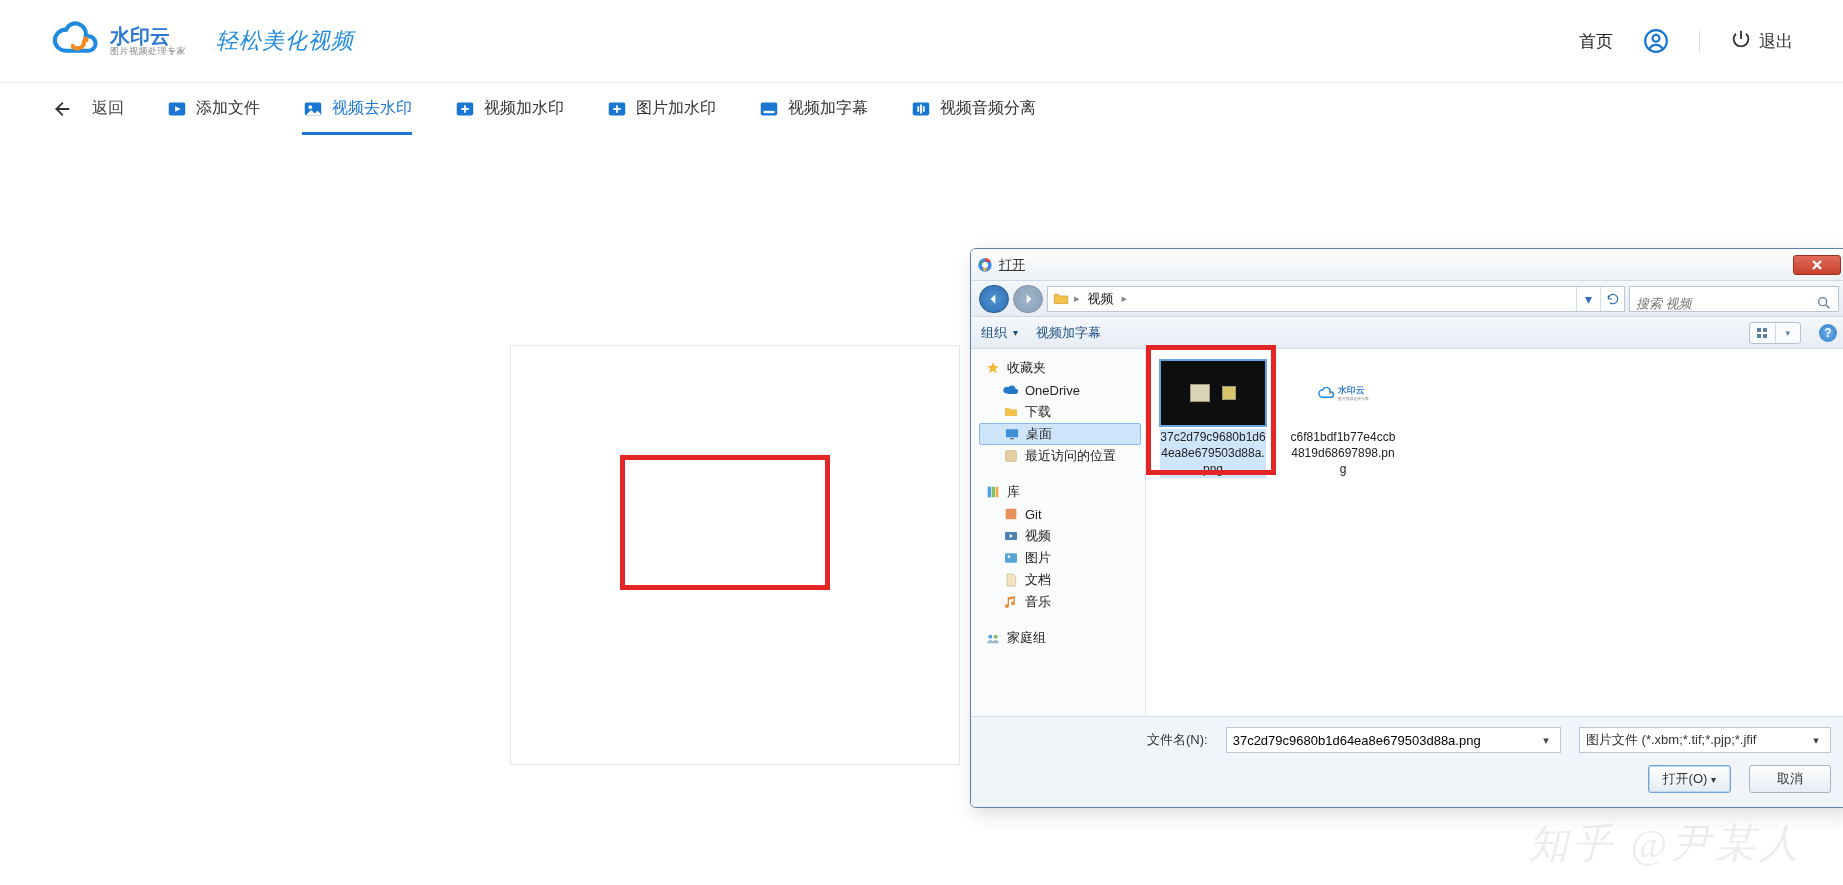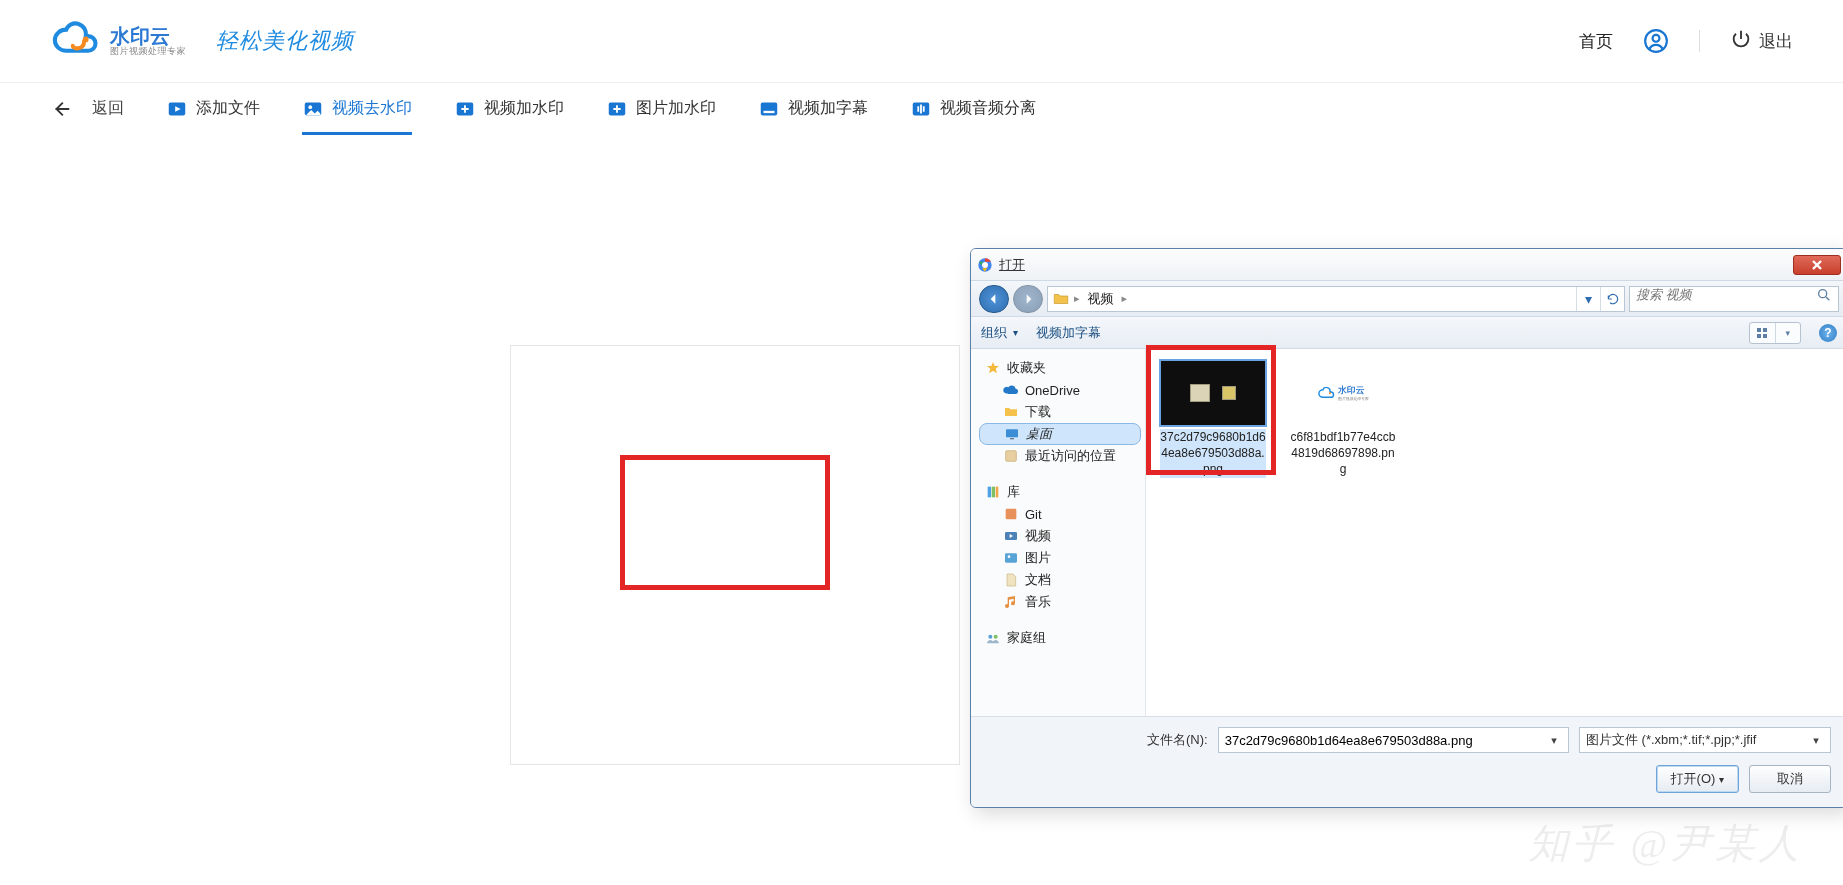--- a/index.html
+++ b/index.html
@@ -103,21 +103,21 @@
     flex: 1; height: 26px; border: 1px solid #b9c6d4; background: #fff;
     display: flex; align-items: center;
   }
   .breadcrumb .fold-ico { width: 18px; height: 18px; margin: 0 4px; }
   .breadcrumb .crumb { padding: 0 8px; font-size: 13px; color: #222; height: 100%; display: flex; align-items: center; cursor: pointer; }
   .breadcrumb .sep { color: #888; font-size: 11px; }
   .breadcrumb .spacer { flex: 1; }
   .breadcrumb .drop, .breadcrumb .refresh { width: 24px; height: 100%; display: flex; align-items: center; justify-content: center; border-left: 1px solid #d5dde6; cursor: pointer; color: #2e6db0; }
   .searchbox {
     width: 210px; height: 26px; border: 1px solid #b9c6d4; background: #fff;
-    display: flex; align-items: flex-start; padding: 0 6px;
+    display: flex; align-items: flex-end; padding: 0 6px;
   }
   .searchbox input {
     flex: 1; border: none; outline: none; font-size: 13px; color: #555; font-style: italic;
   }
   .searchbox .sicon { width: 16px; height: 16px; color: #5d7fa5; }
   .dlg-toolbar {
     height: 32px; display: flex; align-items: center; padding: 0 10px; gap: 18px;
     background: linear-gradient(#f4f7fb,#e7edf4); border-bottom: 1px solid #d1dae4;
     font-size: 13px;
   }
@@ -132,21 +132,21 @@
   .tree {
     width: 175px; border-right: 1px solid #e2e7ee; padding: 8px 4px 8px 8px; overflow: auto;
     background: #fafbfc;
   }
   .tree-group { margin-bottom: 14px; }
   .tree-item {
     display: flex; align-items: center; gap: 6px; height: 22px; font-size: 13px;
     padding-left: 6px; cursor: pointer; color: #222;
   }
   .tree-item.child { padding-left: 24px; }
-  .tree-item.selected { background: #cfe5fb; border: 1px solid #8ab9e7; border-radius: 8px; font-style: italic; }
+  .tree-item.selected { background: #cfe5fb; border: 1px solid #8ab9e7; border-radius: 2px; }
   .tree-item .ti { width: 16px; height: 16px; display: inline-flex; }
   .tree-item .ti svg { width: 100%; height: 100%; }
   .filepane { flex: 1; display: flex; align-items: flex-start; gap: 20px; padding: 12px; position: relative; }
   .thumb {
     width: 110px; display: flex; flex-direction: column; align-items: center; gap: 4px;
     cursor: pointer;
   }
   .thumb .frame { width: 104px; height: 64px; display: flex; align-items: center; justify-content: center; }
   .thumb.selected .frame { outline: 2px solid #6aa3e0; }
   .thumb .caption {
@@ -160,21 +160,21 @@
   .thumb2-preview { width: 100%; height: 100%; background: #fff; display: flex; align-items: center; justify-content: center; }
   .mini-logo { transform: scale(.55); display: flex; align-items: center; gap: 4px; }
   .mini-logo .mlt { display: flex; flex-direction: column; }
   .mini-logo .mlt .a { font-size: 16px; color: #2b79d2; font-weight: 600; }
   .mini-logo .mlt .b { font-size: 7px; color: #888; }
   .red-box-2 { position: absolute; border: 5px solid #e42525; pointer-events: none; }
   .dlg-footer {
     padding: 10px 16px 14px; display: flex; flex-direction: column; gap: 12px;
     background: #f1f4f9; border-top: 1px solid #d7dfe8;
   }
-  .frow { display: flex; align-items: center; gap: 10px; }
+  .frow { display: flex; align-items: center; gap: 18px; }
   .frow .lbl { font-size: 13px; color: #333; white-space: nowrap; }
   .combo {
     flex: 1; height: 26px; border: 1px solid #b9c6d4; background: #fff; display: flex; align-items: center;
     font-size: 13px; padding: 0 6px;
   }
   .combo input { flex: 1; border: none; outline: none; font-size: 13px; }
   .combo .cdrop { width: 16px; text-align: center; color: #444; font-size: 11px; cursor: pointer; }
   .type-combo { width: 252px; flex: none; }
   .btn {
     height: 28px; min-width: 82px; padding: 0 14px; border: 1px solid #a7b4c3;

